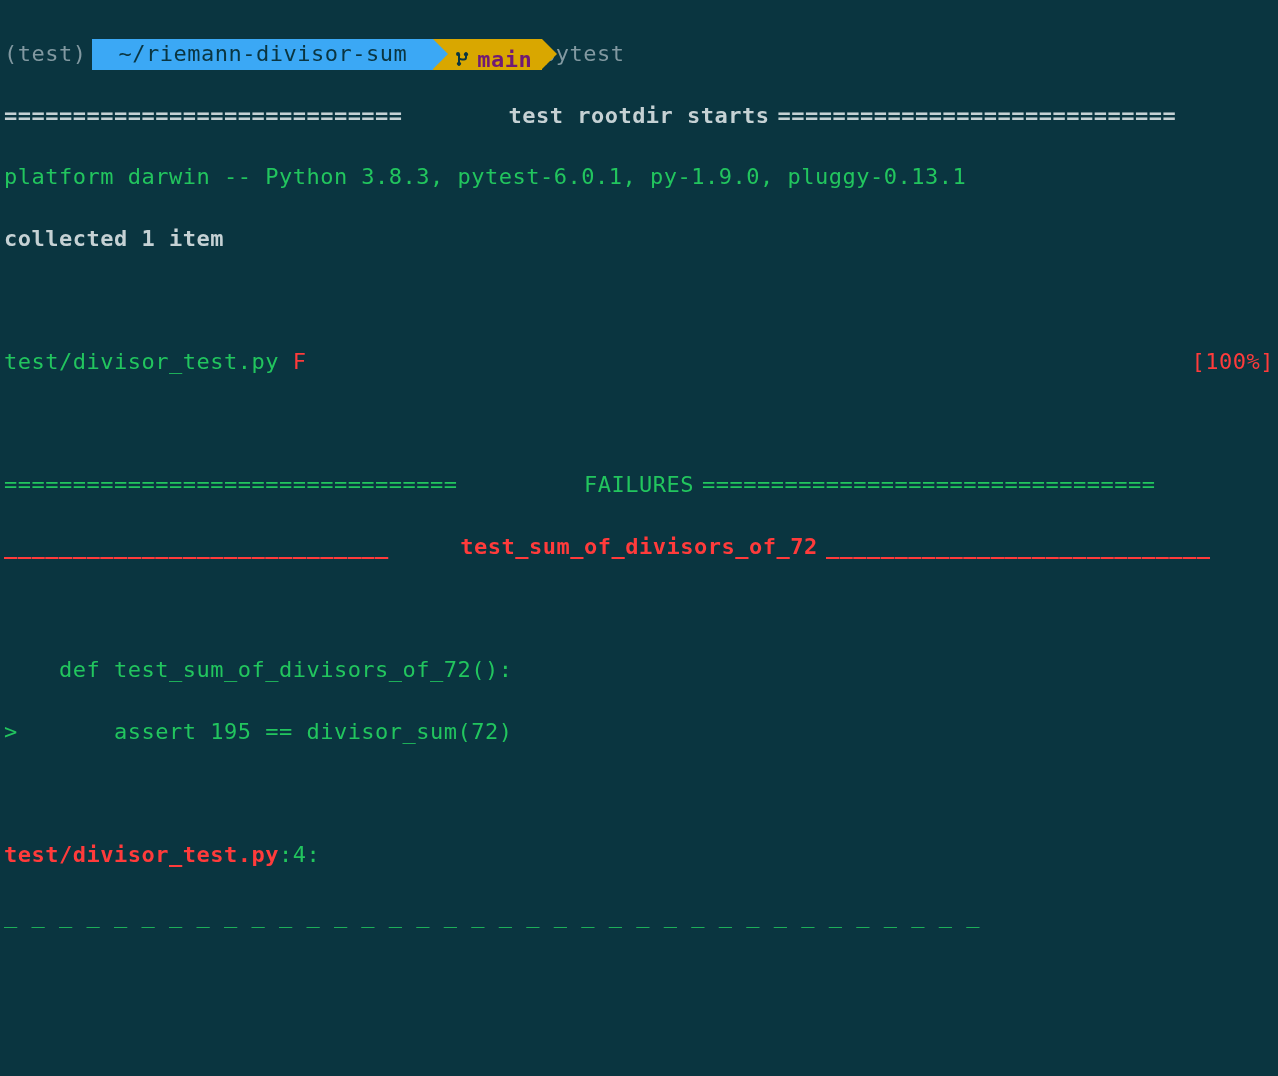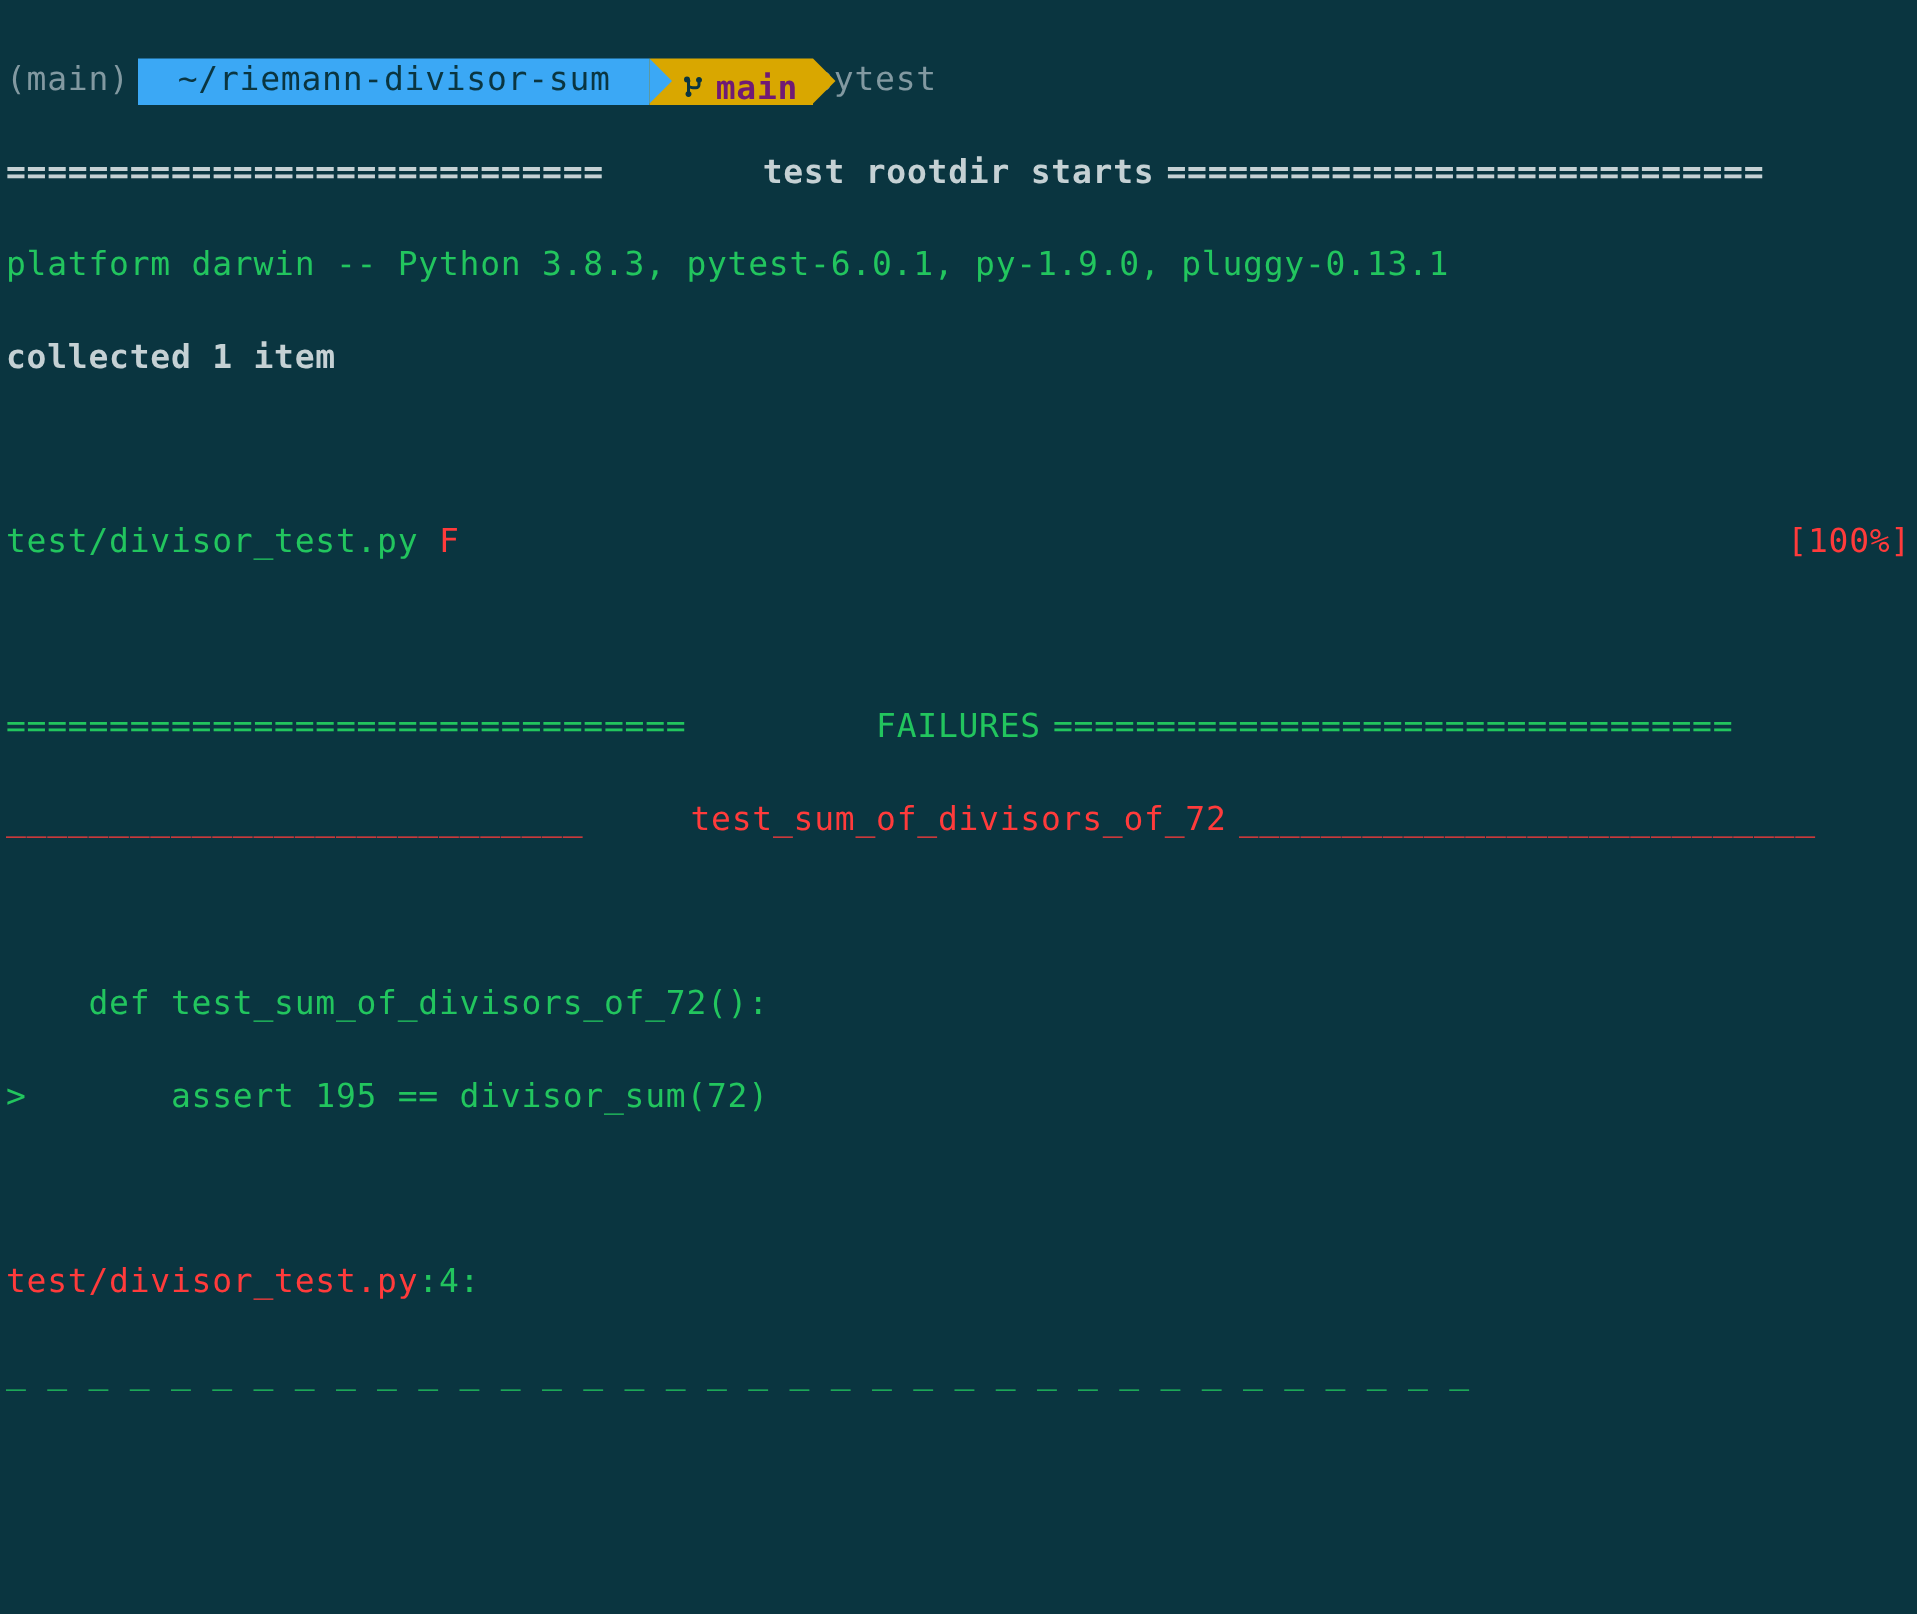--- a/index.html
+++ b/index.html
@@ -65,33 +65,33 @@
   }
   .branch-icon {
     display: inline-block;
     width: 16px;
     margin-right: 6px;
   }
   .cmd { color: #8299a1; }
   .bold { font-weight: bold; color: #c5d1d4; }
   .dim { color: #22c55e; }
   .red { color: #ff3b3b; }
-  .red-bold { color: #ff3b3b; font-weight: normal; }
+  .red-bold { color: #ff3b3b; font-weight: bold; }
   .right { float: right; }
   .line { display: block; width: 100%; overflow: hidden; white-space: pre; }
   .fill { display: flex; width: 100%; }
   .fill-left, .fill-right { flex: 1; overflow: hidden; white-space: nowrap; }
   .fill-center { flex: 0 0 auto; padding: 0 8px; white-space: nowrap; }
 </style>
 </head>
 <body>
 
 <div class="terminal">
 <div class="prompt-line">
-<span class="venv">(main)</span>
+<span class="venv">(test)</span>
 <span class="path-seg"><span>~/riemann-divisor-sum</span></span>
 <span class="branch-seg"><span class="branch-icon"><svg viewBox="0 0 16 16" width="16" height="16">
             <path fill="#0a3540" d="M5 3a2 2 0 1 0-2 2v6a2 2 0 1 0 2 0V9c.5.3 1.2.5 2 .5h2A3 3 0 0 0 12 6.5V5a2 2 0 1 0-2 0v1.5A1 1 0 0 1 9 7.5H7c-.8 0-1.5-.2-2-.5V5a2 2 0 0 0 0-2z"></path>
           </svg></span><span>main</span></span>
 <span class="cmd">pytest</span>
 </div>
 <div class="line bold fill"><span class="fill-left">=============================</span><span class="fill-center">test rootdir starts</span><span class="fill-right">=============================</span></div>
 <div class="line dim">platform darwin -- Python 3.8.3, pytest-6.0.1, py-1.9.0, pluggy-0.13.1</div>
 <div class="line bold">collected 1 item</div>
 <div class="line"> </div>

